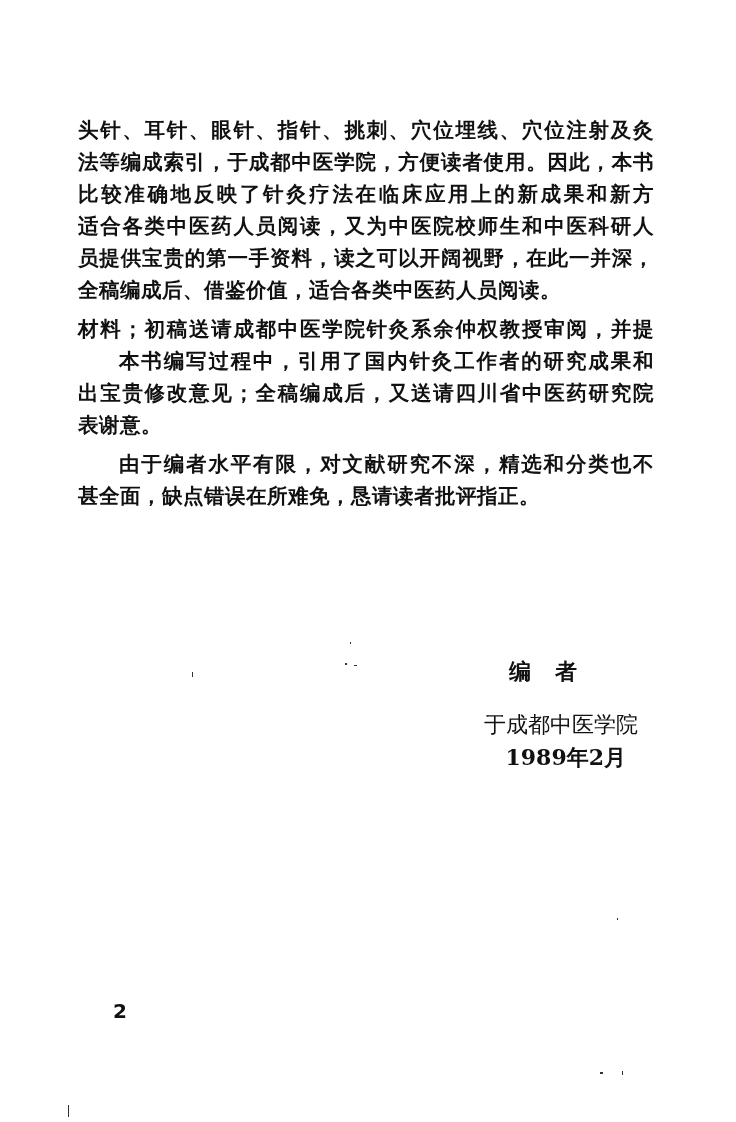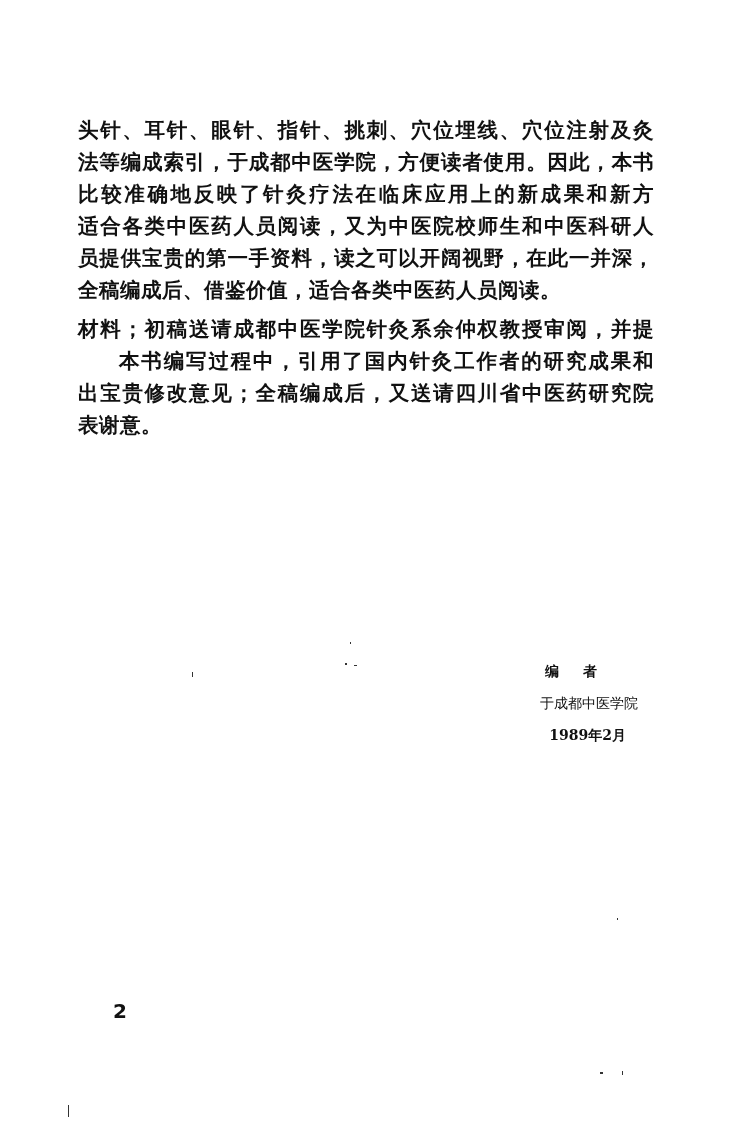--- a/index.html
+++ b/index.html
@@ -32,27 +32,27 @@
   .line.last { text-align-last: left; }
   .line.indent { padding-left: 41px; }
   .para-gap { height: 7px; }
   .signature {
     position: absolute;
     right: 110px;
     top: 655px;
     text-align: center;
   }
   .sig-line {
-    font-size: 14px;
+    font-size: 22px;
     line-height: 32px;
     height: 32px;
     white-space: nowrap;
   }
   .sig-role { letter-spacing: 24px; font-weight: bold; }
-  .sig-place { font-weight: normal; margin-right: -12px; }
+  .sig-place { font-weight: normal; margin-right: -12px; margin-top: 22px; }
   .sig-date { font-weight: bold; text-align: right; }
   .page-number {
     position: absolute;
     left: 113px;
     top: 999px;
     font-size: 20px;
     font-weight: bold;
     font-family: "DejaVu Sans", sans-serif;
   }
   .speck { position: absolute; background: #333; width: 2px; height: 2px; }
@@ -75,20 +75,24 @@
     <div class="para-gap"></div>
 
     <div>
       <div class="line">材料；初稿送请成都中医学院针灸系余仲权教授审阅，并提</div>
       <div class="line indent">本书编写过程中，引用了国内针灸工作者的研究成果和</div>
       <div class="line">出宝贵修改意见；全稿编成后，又送请四川省中医药研究院</div>
       <div class="line last">表谢意。</div>
     </div>
     <div class="para-gap"></div>
 
+    <div>
+      <div class="line indent">由于编者水平有限，对文献研究不深，精选和分类也不</div>
+      <div class="line last">甚全面，缺点错误在所难免，恳请读者批评指正。</div>
+    </div>
   </div>
 
   <div class="signature">
     <div class="sig-line sig-role">编者</div>
     <div class="sig-line sig-place">于成都中医学院</div>
     <div class="sig-line sig-date">1989年2月</div>
   </div>
 
   <div class="page-number">2</div>
 

